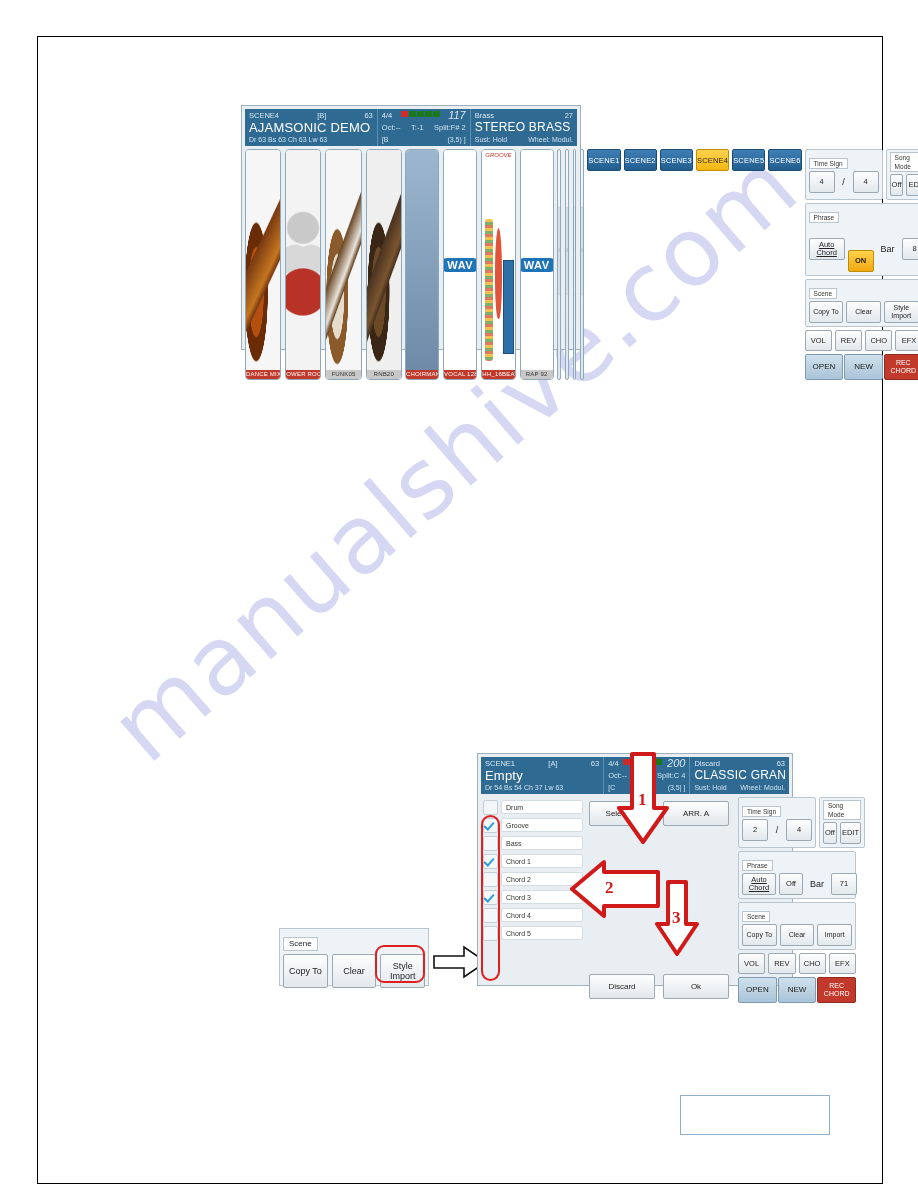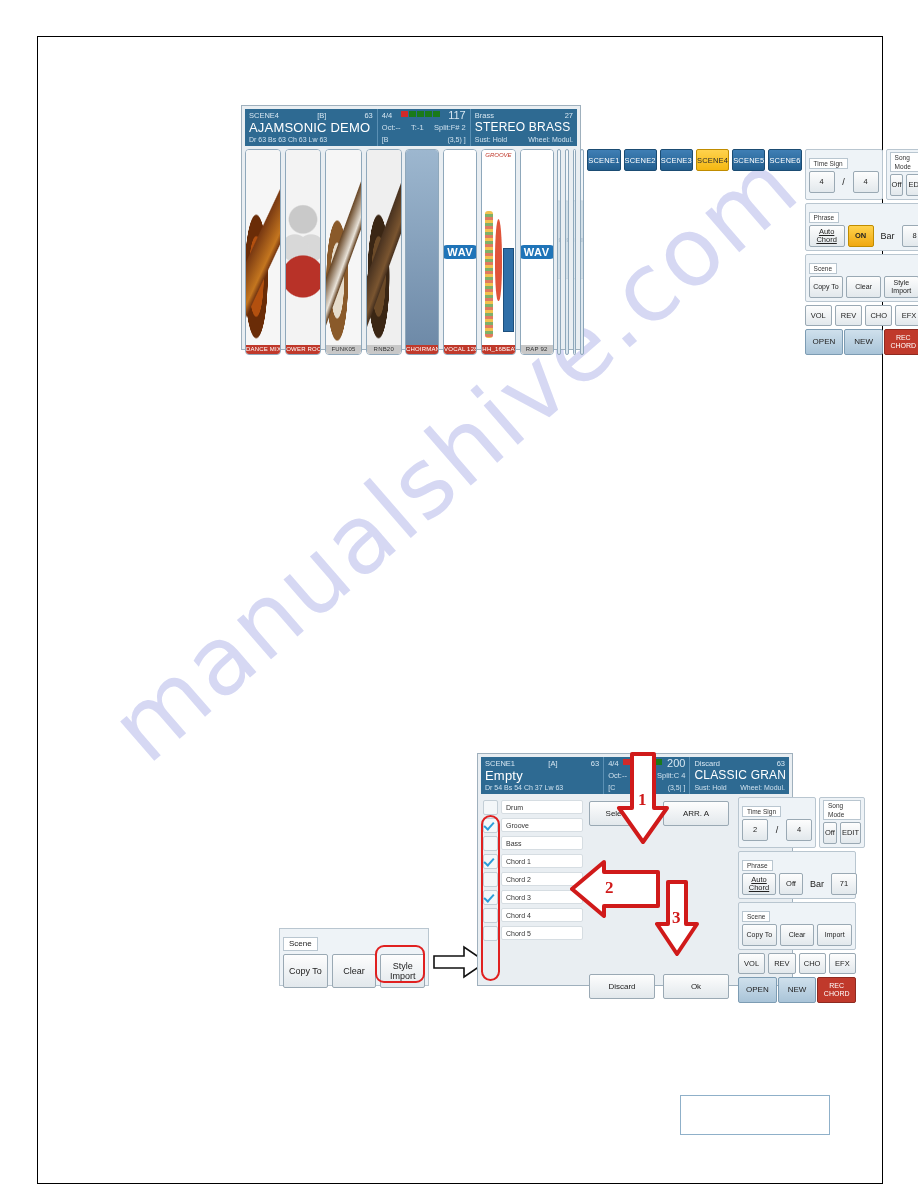--- a/index.html
+++ b/index.html
@@ -38,21 +38,21 @@
   .hdr .c1{width:40%;border-right:1px solid #5b90b4;}
   .hdr .c2{width:28%;border-right:1px solid #5b90b4;}
   .hdr .c3{width:32%;justify-content:center;}
   .hdr .row-t{display:flex;justify-content:space-between;font-size:7.5px;color:#d7e7f2;line-height:9px;}
   .hdr .row-m{font-size:13px;line-height:15px;letter-spacing:.2px;white-space:nowrap;overflow:hidden;}
   .hdr .row-b{display:flex;justify-content:space-between;font-size:7px;color:#cfe1ee;line-height:9px;}
   .hdr .row-m.small{font-size:12px;}
   .meter{display:inline-flex;gap:1px;vertical-align:middle;}
   .meter i{display:block;width:7px;height:6px;background:#1a7a1a;}
   .meter i.r{background:#d12a2a;}
-  .tempo{font-size:11px;}
+  .tempo{font-size:11px;font-style:italic;}
   
   .dbody{display:flex;flex:1;gap:3px;padding-top:3px;}
   .dleft{flex:1;display:flex;flex-direction:row;gap:3px;}
   .dright{width:118px;display:flex;flex-direction:column;gap:3px;}
   
   .padrow{display:flex;gap:4px;flex:1;}
   .pad{
     flex:1;background:#fff;border:1px solid #8fa8bb;border-radius:4px;
     position:relative;overflow:hidden;display:flex;flex-direction:column;
     justify-content:flex-end;align-items:stretch;
@@ -118,21 +118,21 @@
     font-size:6.5px;padding:0 4px;line-height:9px;margin-bottom:2px;color:#333;
   }
   .grp .grow{display:flex;gap:3px;align-items:center;}
   .btn{
     background:linear-gradient(#fdfdfd,#e2e8ec);border:1px solid #9aa9b4;border-radius:2px;
     font-size:7.5px;color:#222;display:flex;align-items:center;justify-content:center;
     text-align:center;line-height:8px;padding:2px 1px;flex:1;min-height:16px;
   }
   .btn.num{flex:0 0 22px;}
   .btn.sl{flex:0 0 10px;border:none;background:transparent;min-height:0;font-size:9px;}
-  .btn.on{background:linear-gradient(#ffd24d,#f0a810);border-color:#c08c00;font-weight:bold;}
+  .btn.on{background:linear-gradient(#ffd24d,#f0a810);border-color:#c08c00;font-weight:bold;margin-top:25px;}
   .btn.two{line-height:8px;text-decoration:underline;}
   .btn.txt{font-size:7px;}
   .tfbar{display:flex;gap:3px;}
   .tfbar .btn{min-height:15px;font-size:7.5px;}
   .bottombar{display:flex;gap:1px;}
   .bottombar .btn{min-height:20px;background:linear-gradient(#cfe0ec,#a9c4d8);border-color:#7d9cb3;font-size:8px;}
   .bottombar .btn.rec{background:#c0392b;color:#fff;border-color:#8e2a20;font-size:7px;line-height:8px;}
   
   .chklist{display:flex;flex-direction:column;gap:2px;flex:1;}
   .chkrow{display:flex;align-items:center;gap:3px;height:16px;}

